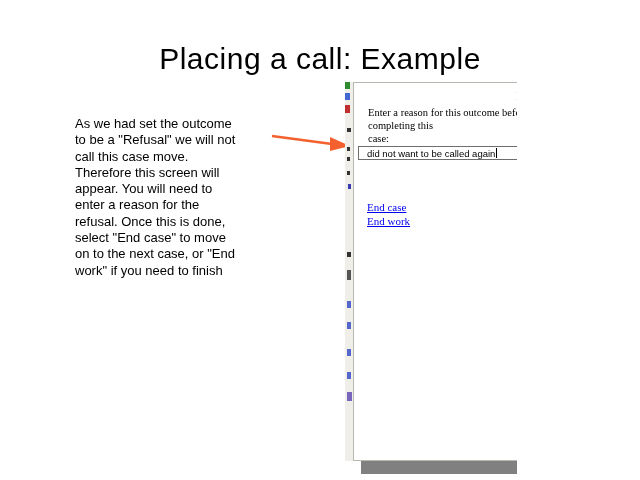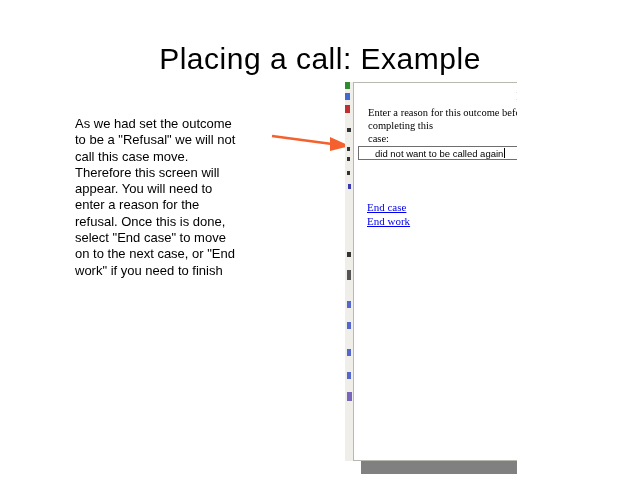--- a/index.html
+++ b/index.html
@@ -40,21 +40,21 @@
     background:var(--shadow,#808080);
   }
   .panel-title {
     margin-top:7px; text-align:right; font-size:12px; line-height:13px;
   }
   .panel-prompt { margin:3px 3px 0 14px; font-size:10.5px; line-height:13px; }
   .reason-input {
     margin:1px 3px 0 4px; width:205px; height:12px;
     border:1px solid #6e6e6e; background:#fff;
     font-family:"Liberation Sans", sans-serif; font-size:9.5px;
-    display:flex; align-items:center; padding:0 16px; overflow:hidden;
+    display:flex; align-items:center; padding:0 8px; overflow:hidden;
     white-space:nowrap;
   }
   .caret { display:inline-block; width:1px; height:10px; background:#000; margin-left:1px; }
   .links { margin:41px 0 8px 13px; }
   .links a {
     display:block; font-size:11px; line-height:13.5px;
     color:var(--link,#0000EE); text-decoration:underline; cursor:pointer;
     font-family:"Liberation Serif", serif;
   }
 </style>

